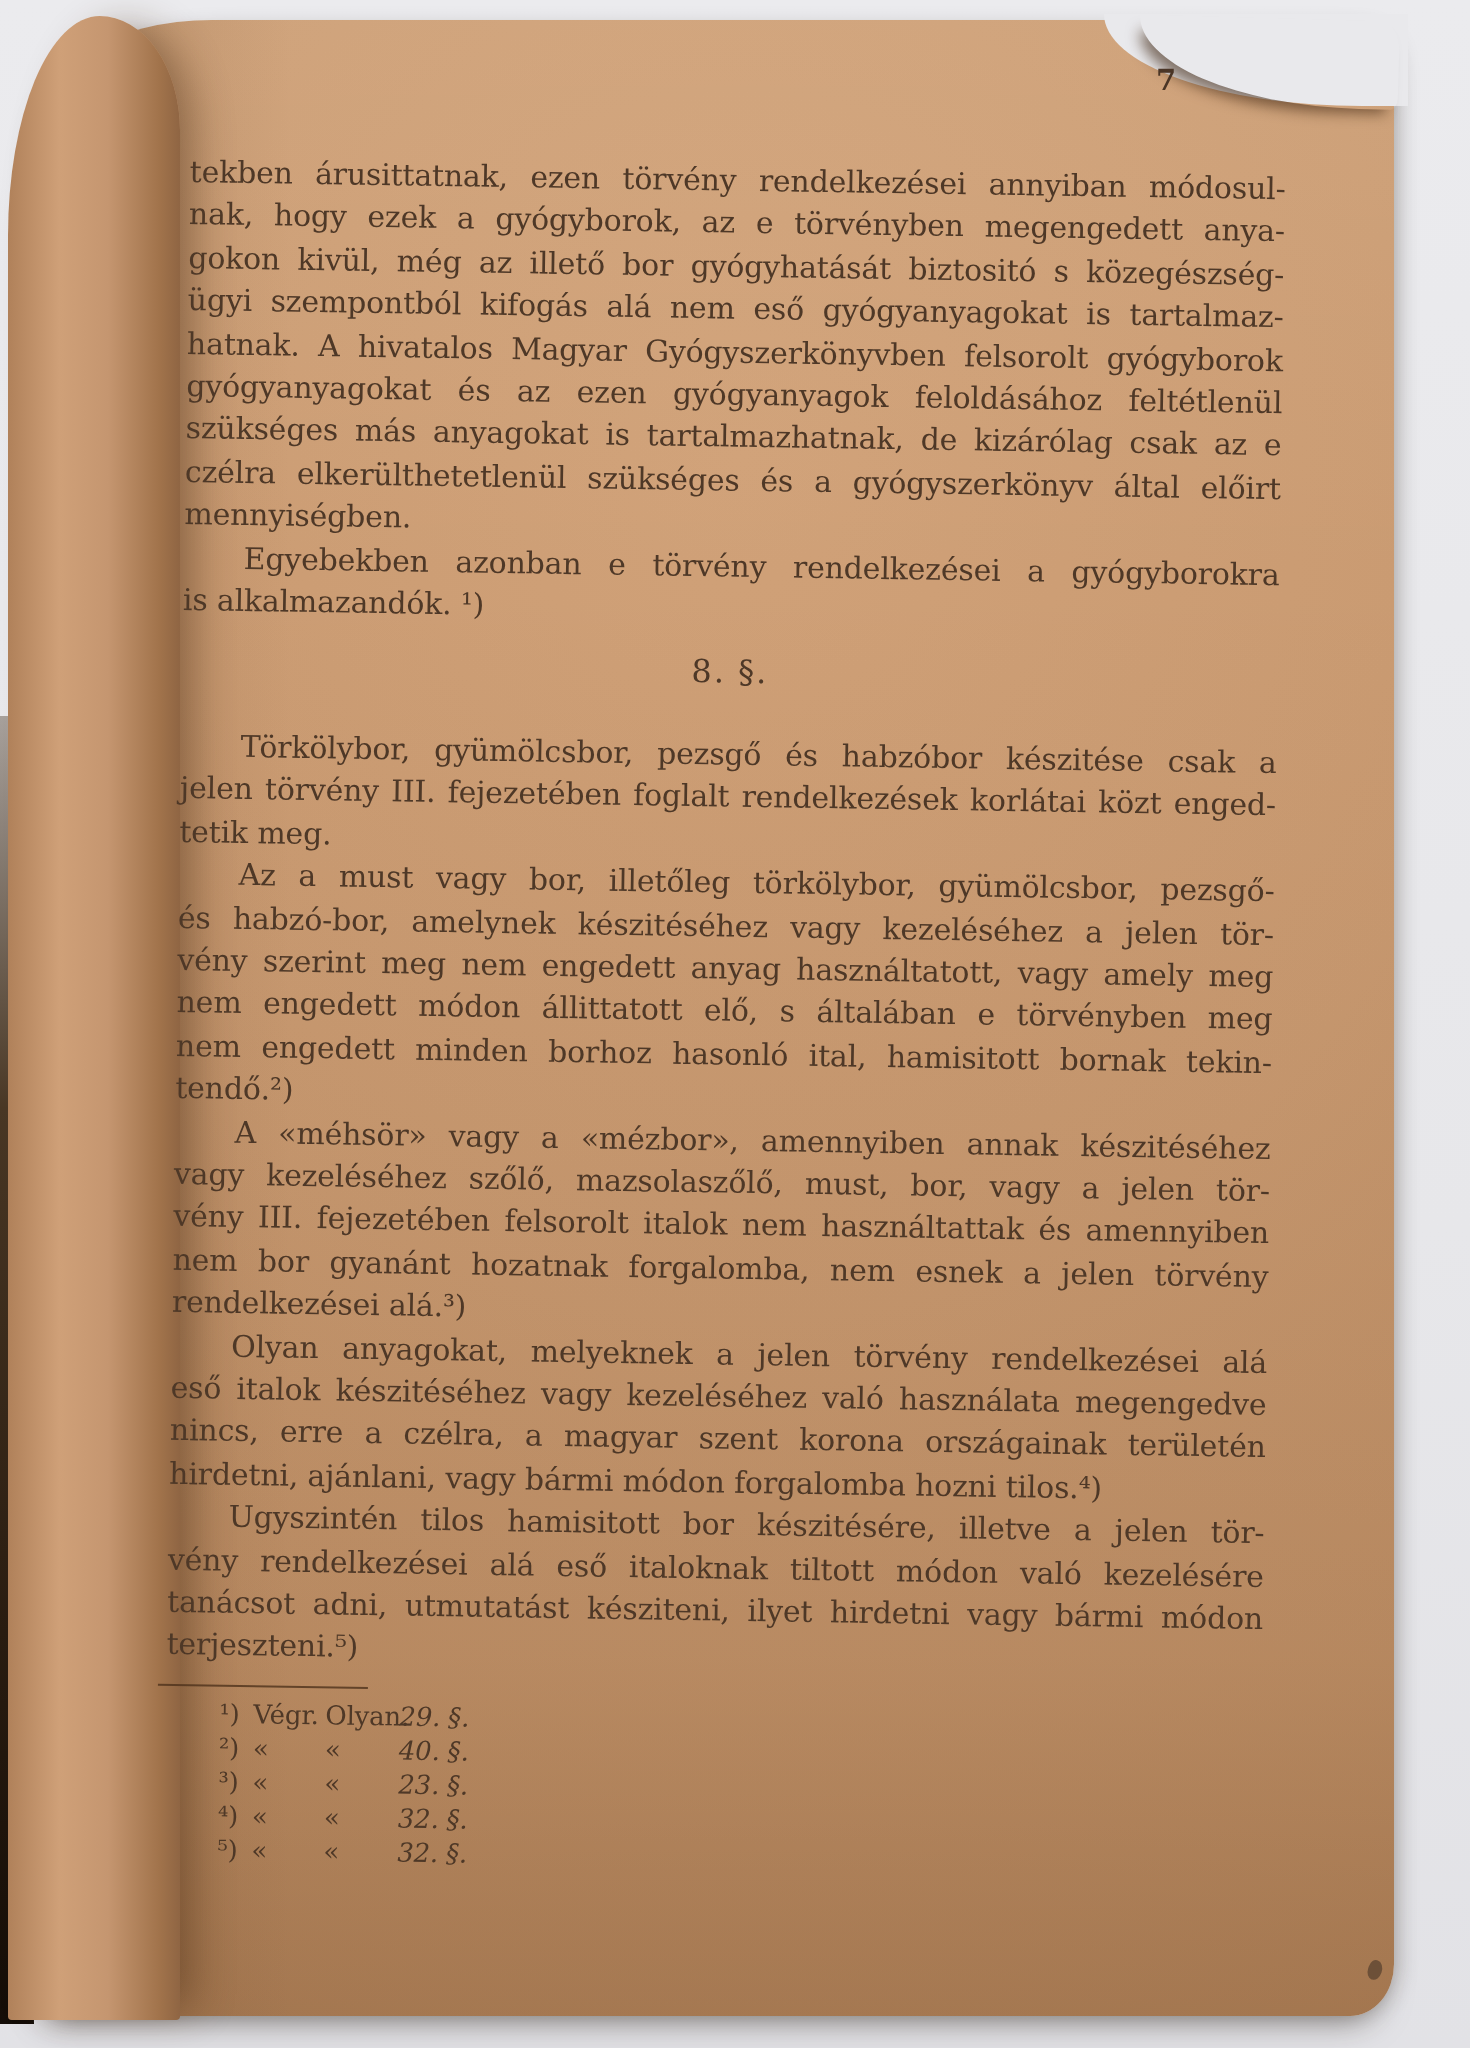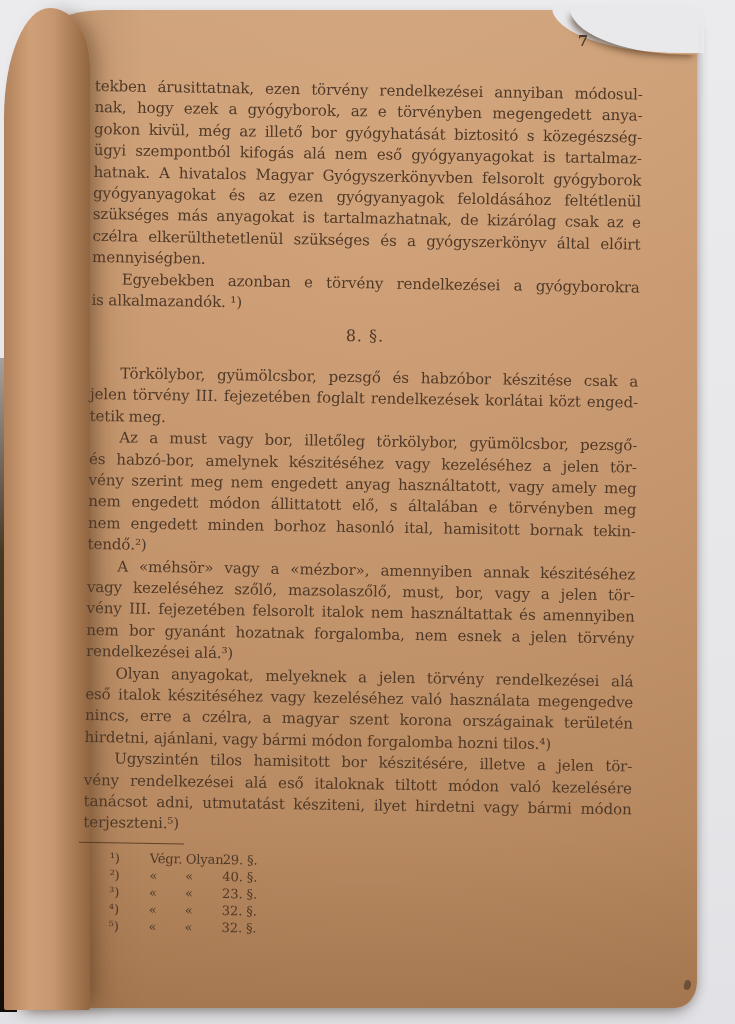--- a/index.html
+++ b/index.html
@@ -72,23 +72,23 @@
     text-align:center;margin:10px 0 20px 0;
     font-size:16px;letter-spacing:1px;
   }
   .fn-rule{
     margin-top:8px;margin-left:-4px;width:105px;height:0;
     border-top:1.5px solid rgba(78,50,28,.8);
   }
   .footnotes{margin-top:6px;margin-left:27px;font-size:13px;line-height:17px;}
   .fn-row{display:flex;}
   .fn-marker{width:17px;}
-  .fn-a{width:36px;margin-left:23px;}
+  .fn-a{width:36px;}
   .fn-b{width:37px;}
-  .fn-ref{flex:0 0 auto;}
+  .fn-ref{flex:0 0 auto;font-style:italic;}
   
   .watermark{
     position:absolute;left:186px;top:452px;z-index:6;
     font-family:"DejaVu Sans","Liberation Sans",sans-serif;
     font-size:86px;font-weight:400;letter-spacing:-1px;
     color:rgba(255,255,255,0.04);
     -webkit-text-stroke:1.8px rgba(255,255,255,.78);
     text-shadow:0 0 1px rgba(255,255,255,.25);
     pointer-events:none;
   }

